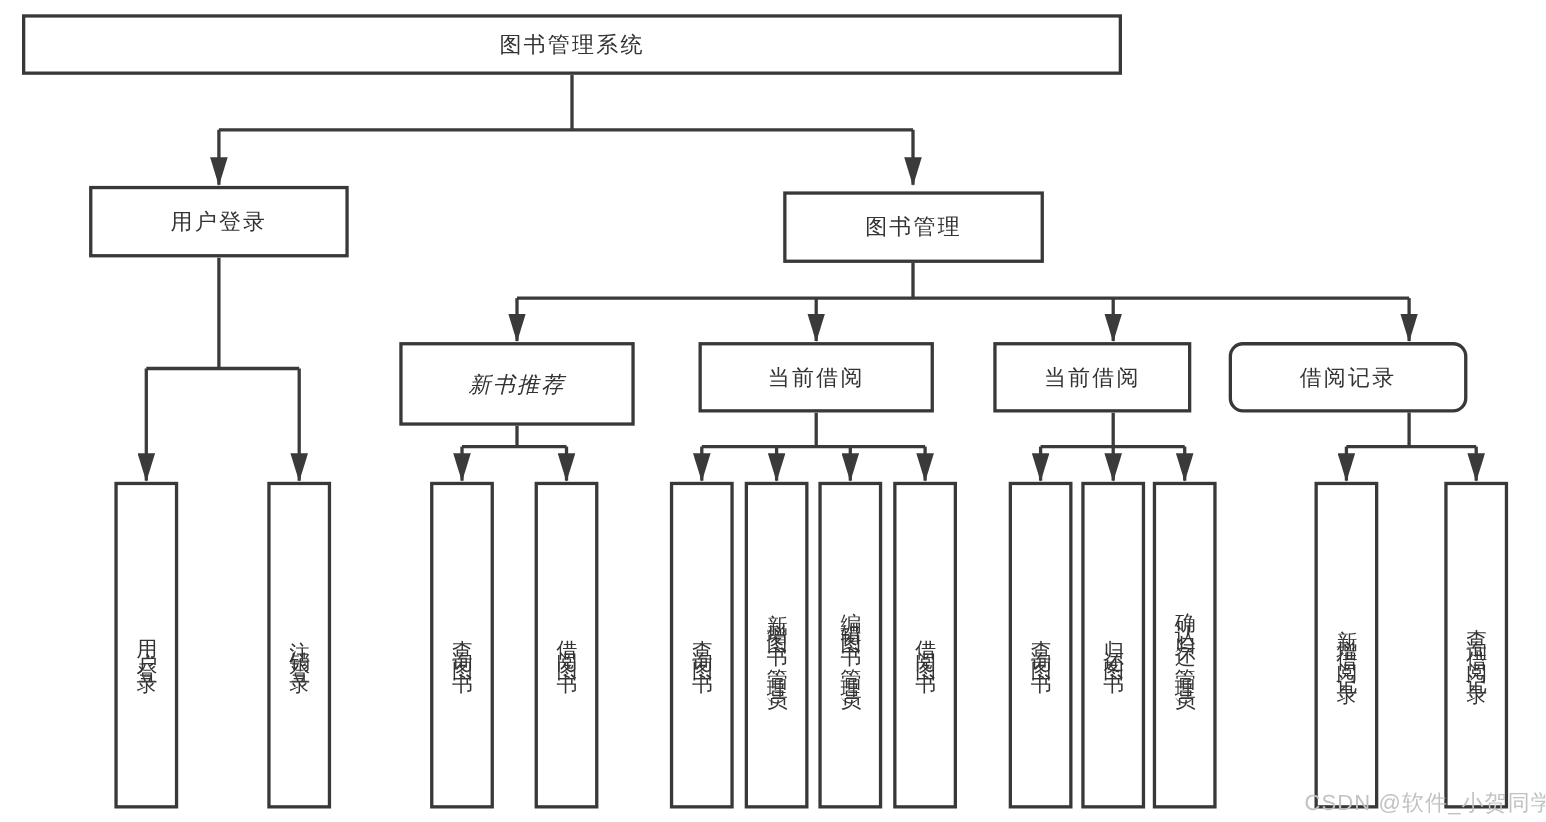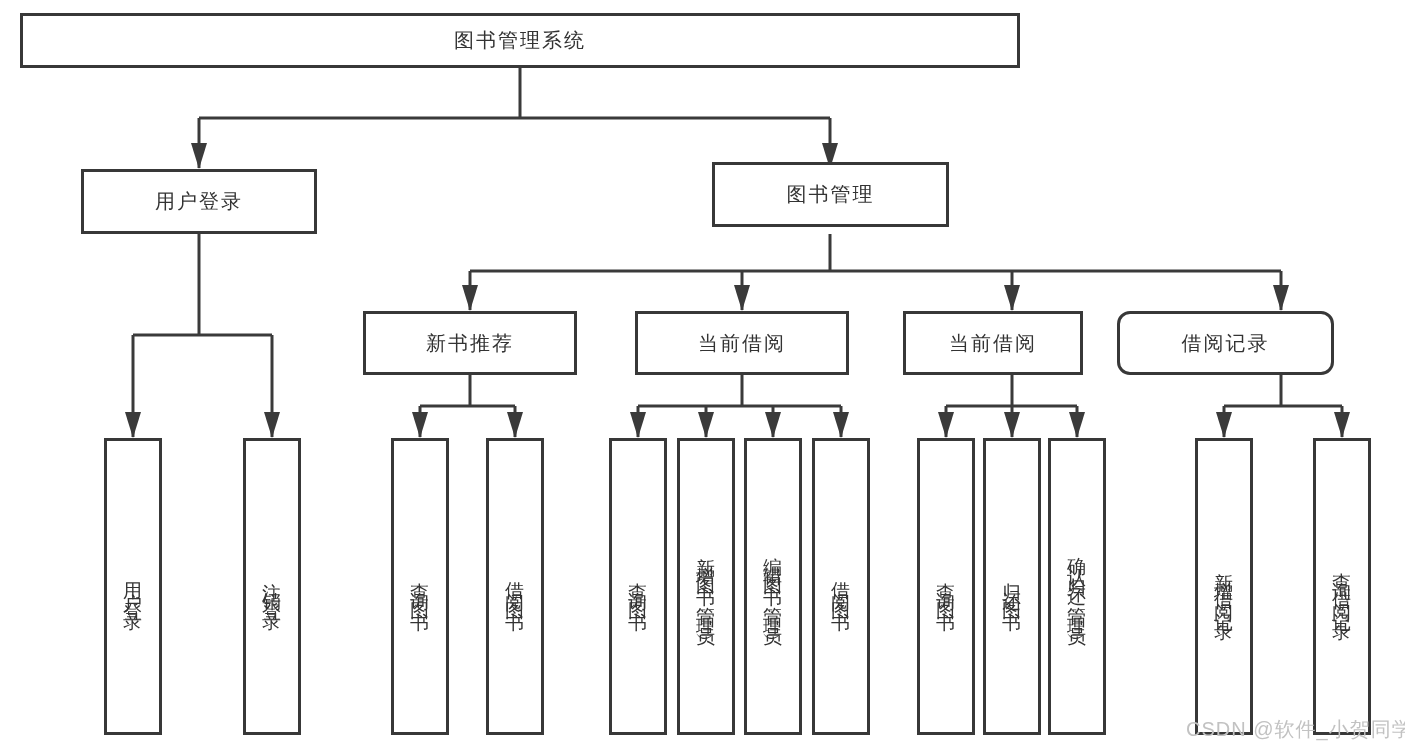--- a/index.html
+++ b/index.html
@@ -109,25 +109,25 @@
     </g>
   </svg>
 
   <div class="node" style="left:20px; top:13px; width:1000px; height:55px;">
     <span>图书管理系统</span>
   </div>
 
   <div class="node" style="left:81px; top:169px; width:236px; height:65px;">
     <span>用户登录</span>
   </div>
-  <div class="node" style="left:712px; top:162px; width:237px; height:65px;">
+  <div class="node" style="left:712px; top:174px; width:237px; height:65px;">
     <span>图书管理</span>
   </div>
 
-  <div class="node" style="left:363px; top:311px; width:214px; height:64px;">
+  <div class="node" style="left:363px; top:311px; width:214px; height:76px;font-style:italic;">
     <span>新书推荐</span>
   </div>
   <div class="node" style="left:635px; top:311px; width:214px; height:64px;">
     <span>当前借阅</span>
   </div>
   <div class="node" style="left:903px; top:311px; width:180px; height:64px;">
     <span>当前借阅</span>
   </div>
   <div class="node" style="left:1117px; top:311px; width:217px; height:64px;border-radius:13px;">
     <span>借阅记录</span>

